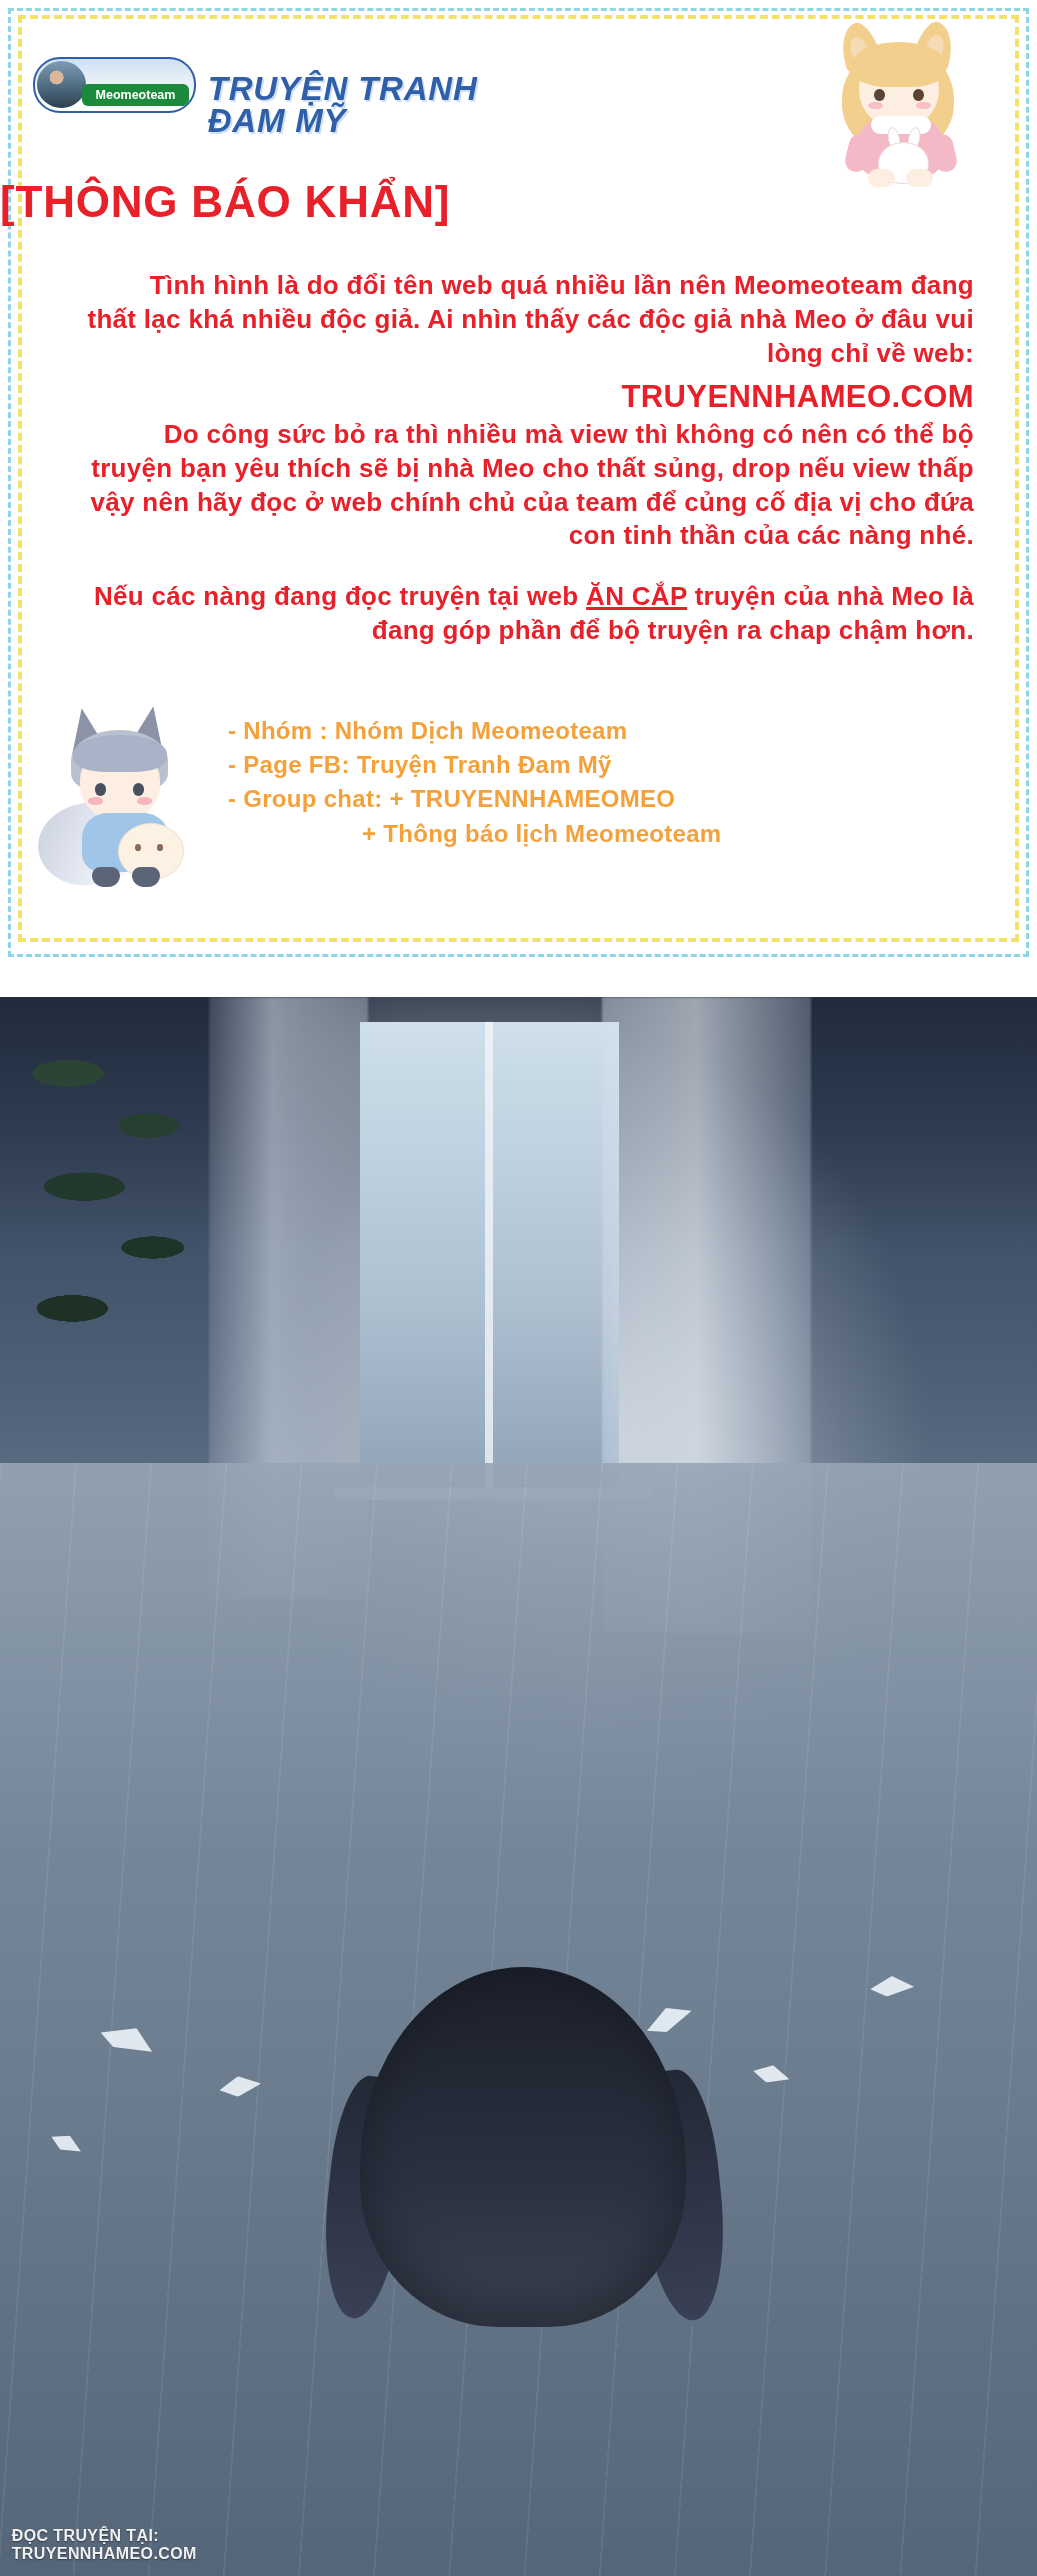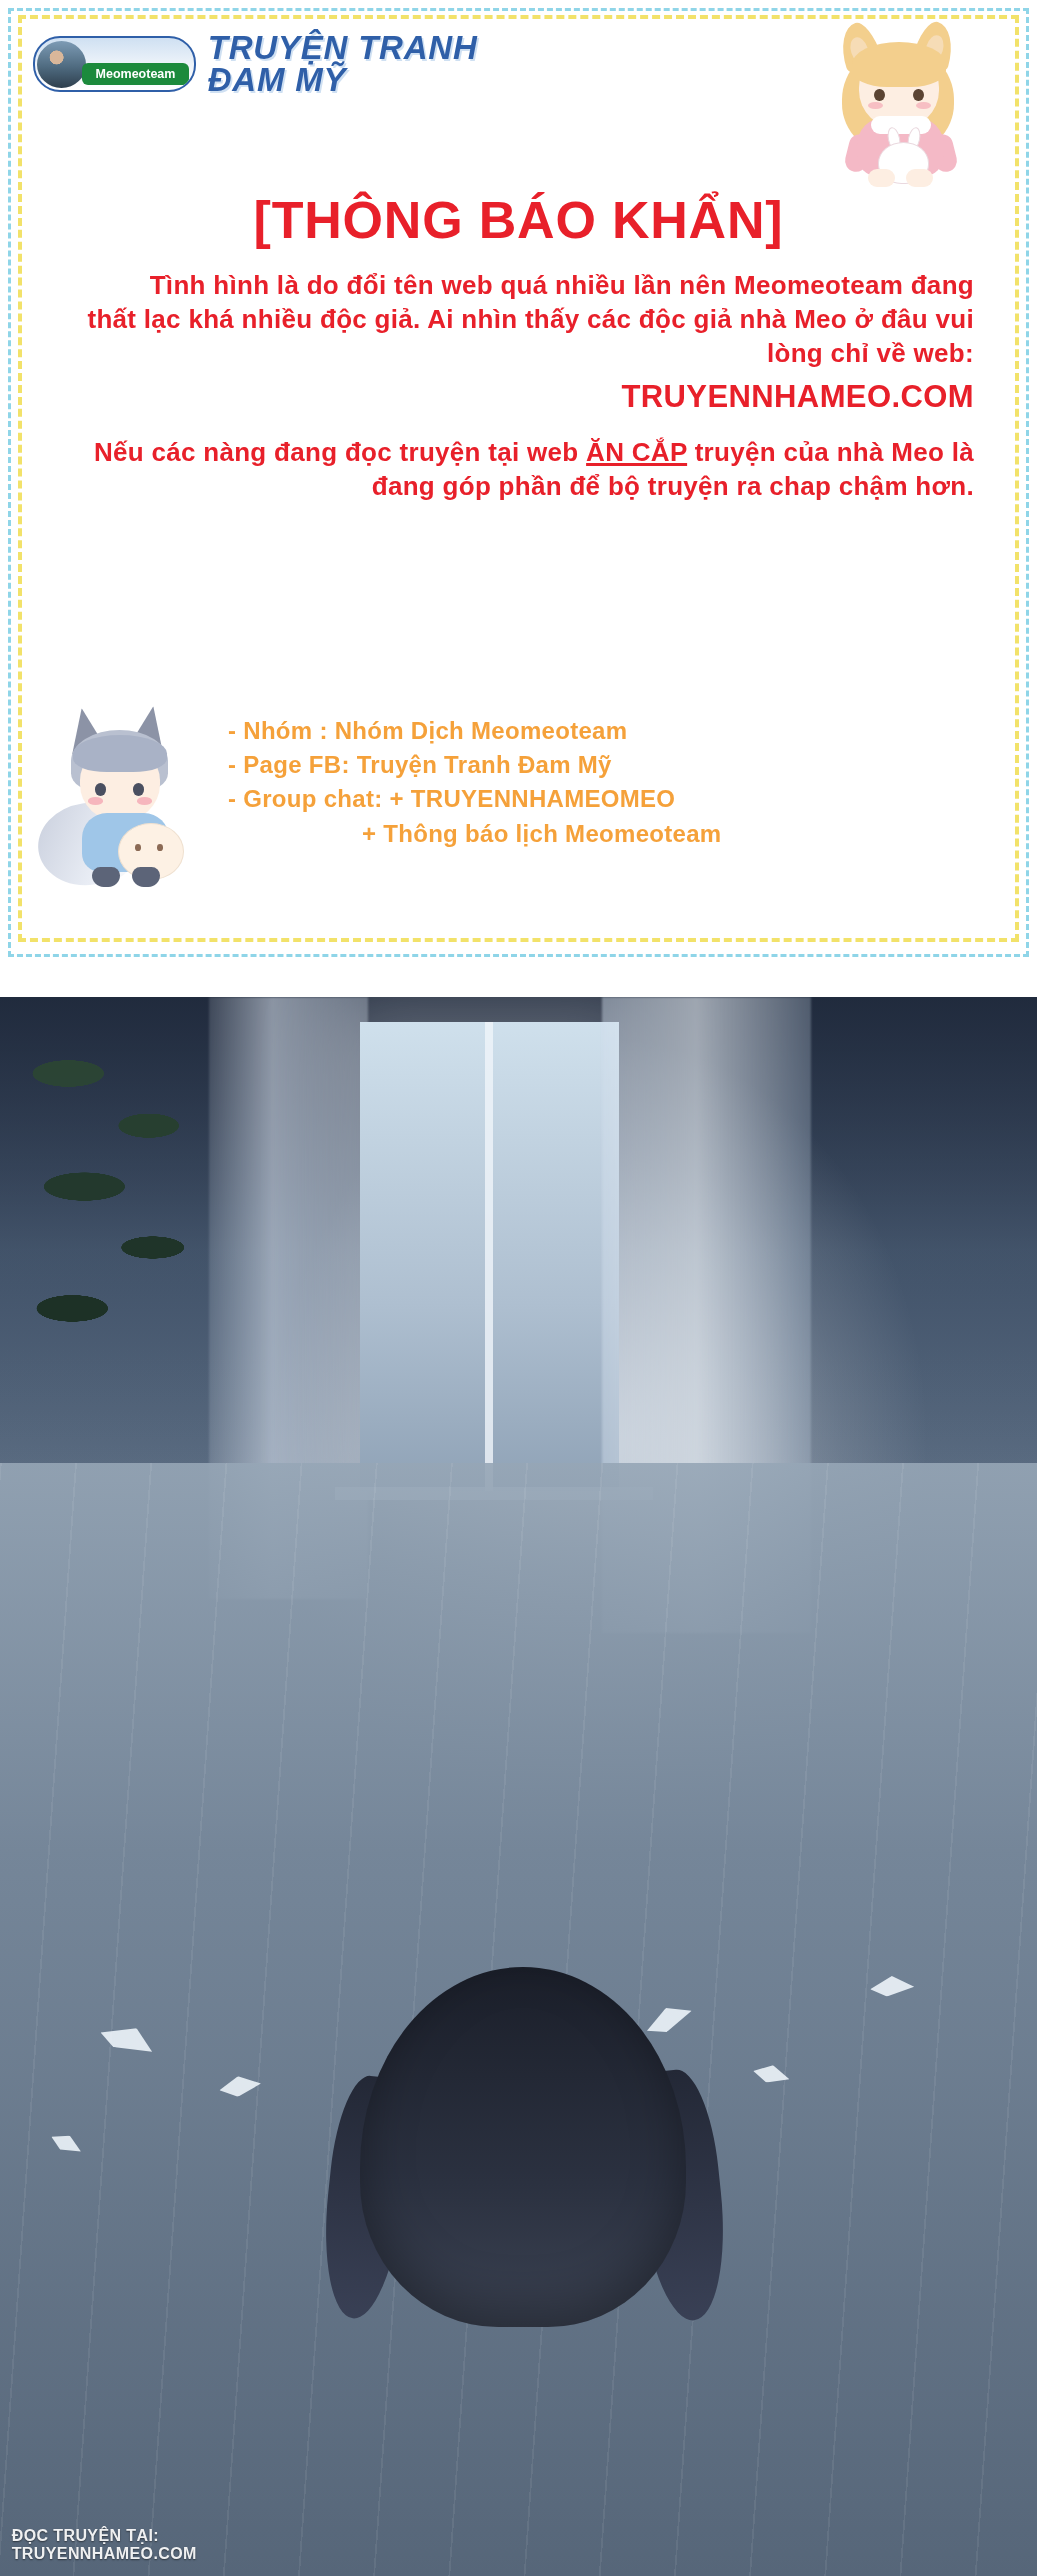--- a/index.html
+++ b/index.html
@@ -95,20 +95,21 @@
   .brand-title {
     font-family: "Liberation Sans", sans-serif;
     font-style: italic;
     font-weight: bold;
     font-size: 33px;
     line-height: 0.98;
     color: #2f5fa8;
     letter-spacing: 0.8px;
     text-shadow: 1.7px 1.7px 0 #cfe0f2;
     white-space: pre-line;
+    margin-top: 41px;
   }
 
   
   .chibi-girl {
     position: absolute;
     right: 59px;
     top: 16.7px;
     width: 159px;
     height: 172px;
   }
@@ -174,26 +175,26 @@
   .cg-bunny-ear-r { left: 89px; top: 110px; width: 10px; height: 22px; background:#ffffff; border:1.7px solid #ead9df; border-radius:50%; transform: rotate(12deg);}
   .cg-arm-l { left: 28.4px; top: 117px; width: 22px; height: 38px; background:#f4b9c6; border-radius: 13.4px; transform: rotate(14deg);}
   .cg-arm-r { left: 114px; top: 117px; width: 22px; height: 38px; background:#f4b9c6; border-radius: 13.4px; transform: rotate(-14deg);}
   .cg-leg-l { left: 49px; top: 152px; width: 27px; height: 18.4px; background:#fdeee2; border-radius: 11.7px;}
   .cg-leg-r { left: 87px; top: 152px; width: 27px; height: 18.4px; background:#fdeee2; border-radius: 11.7px;}
 
   
   .headline {
     position: absolute;
     left: 0;
-    top: 190px;
+    top: 177px;
     width: 100%;
-    text-align: center;
-    font-family: "Liberation Sans", sans-serif;
-    font-weight: bold;
-    font-size: 52px;
+    text-align: left;
+    font-family: "Liberation Sans", sans-serif;
+    font-weight: bold;
+    font-size: 44px;
     color: #e8202a;
     letter-spacing: 0.8px;
   }
 
   
   .body-wrap {
     position: absolute;
     left: 62px;
     top: 269px;
     width: 912px;
@@ -473,20 +474,21 @@
     <div class="cg cg-bunny"></div>
     <div class="cg cg-leg-l"></div>
     <div class="cg cg-leg-r"></div>
   </div>
 
   <div class="headline">[THÔNG BÁO KHẨN]</div>
 
   <div class="body-wrap">
     <p class="para">Tình hình là do đổi tên web quá nhiều lần nên Meomeoteam đang thất lạc khá nhiều độc giả. Ai nhìn thấy các độc giả nhà Meo ở đâu vui lòng chỉ về web:</p>
     <div class="web-url">TRUYENNHAMEO.COM</div>
+    <p class="para">Do công sức bỏ ra thì nhiều mà view thì không có nên có thể bộ truyện bạn yêu thích sẽ bị nhà Meo cho thất sủng, drop nếu view thấp vậy nên hãy đọc ở web chính chủ của team để củng cố địa vị cho đứa con tinh thần của các nàng nhé.</p>
     <div class="para-gap"></div>
     <p class="para no-indent"><span>Nếu các nàng đang đọc truyện tại web </span><span class="steal">ĂN CẮP</span><span> truyện của nhà Meo là đang góp phần để bộ truyện ra chap chậm hơn.</span></p>
   </div>
 
   <div class="chibi-boy">
     <div class="cb cb-tail"></div>
     <div class="cb cb-ear-l"></div>
     <div class="cb cb-ear-r"></div>
     <div class="cb cb-hair"></div>
     <div class="cb cb-face"></div>

